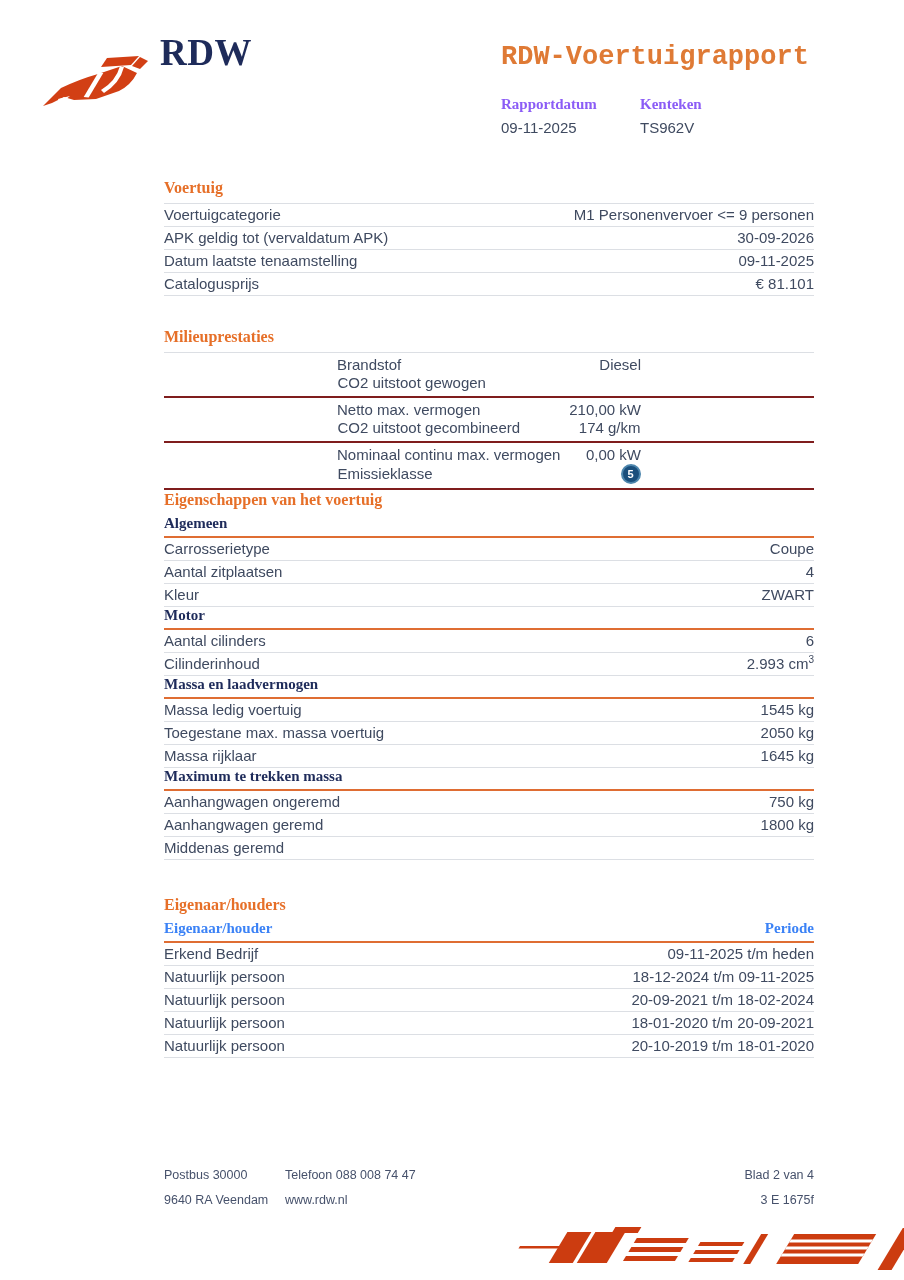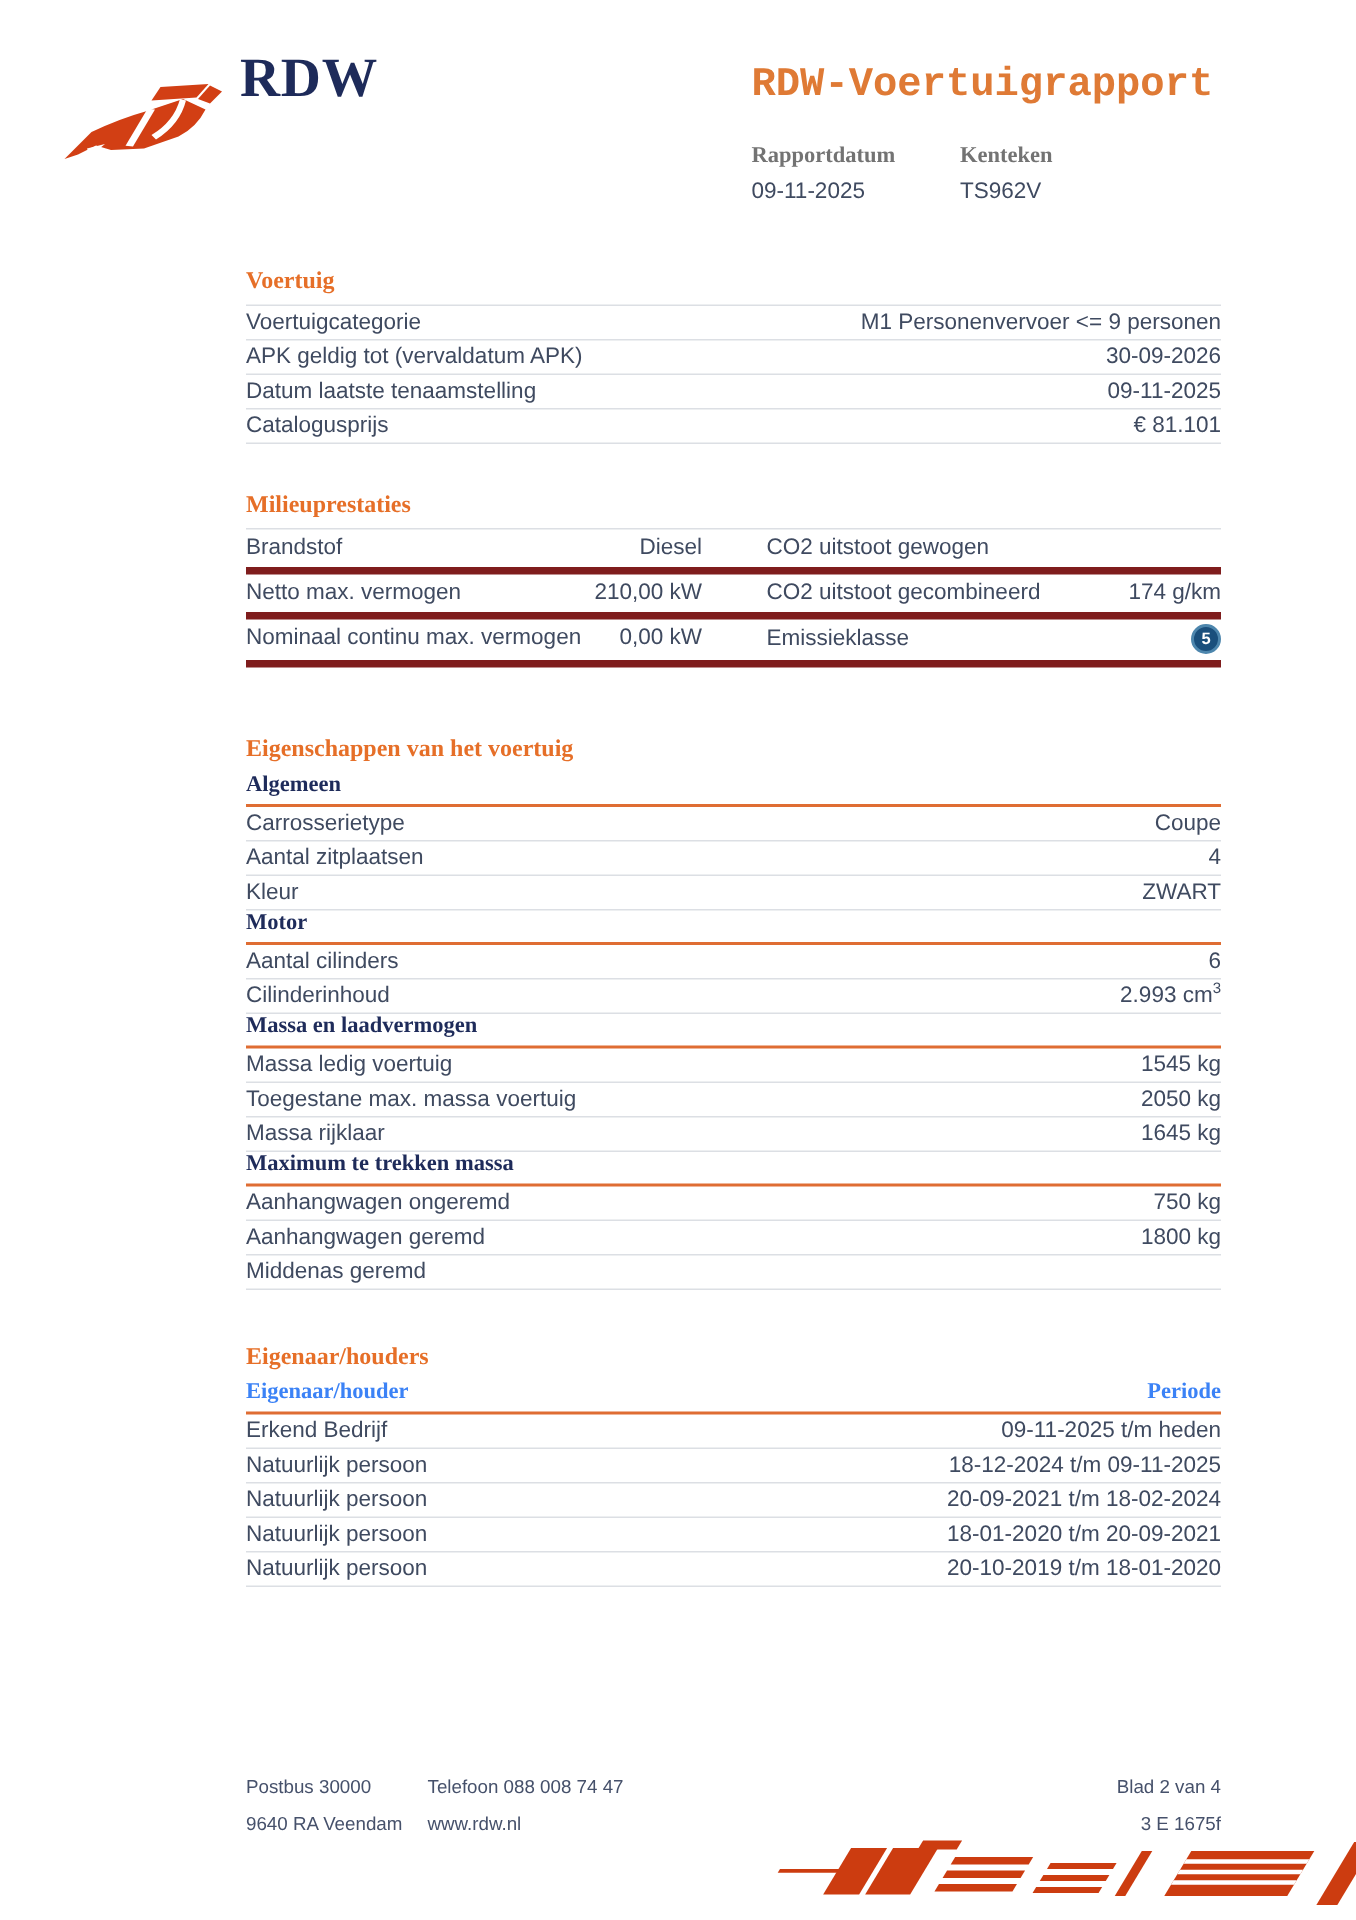--- a/index.html
+++ b/index.html
@@ -7,54 +7,54 @@
         font-family:"Liberation Sans",sans-serif;color:#3f4a60;}
 
   
   .logo-wing{position:absolute;left:40px;top:54px;width:112px;height:60px;}
   .logo-text{position:absolute;left:160px;top:31px;font-family:"Liberation Serif",serif;
              font-weight:700;font-size:37px;color:#1e2b5a;letter-spacing:0.5px;}
   .doc-title{position:absolute;left:501px;top:42px;font-family:Liberation Mono, monospace;
              font-weight:700;font-size:27px;color:#df7a35;}
   .meta{position:absolute;left:501px;top:96px;display:flex;}
   .meta-col{width:139px;}
-  .meta-label{font-family:"Liberation Serif",serif;font-weight:700;font-size:15px;color:#737373;margin-bottom:6px;}
+  .meta-label{font-family:"Liberation Serif",serif;font-weight:700;font-size:15px;color:#8b5cf6;margin-bottom:6px;}
   .meta-value{font-size:15px;color:#3f4a60;}
 
   
   .section{position:absolute;left:164px;width:650px;}
   .sec-title{font-family:"Liberation Serif",serif;font-weight:700;font-size:16px;color:#e66f28;margin:0 0 6px 0;}
   .rows{border-top:1px solid #dcdfe4;}
   .rows.no-top{border-top:none;}
   .row{display:flex;justify-content:space-between;align-items:baseline;
        padding:2px 0 2px 0;border-bottom:1px solid #dcdfe4;font-size:15px;line-height:18px;}
   .lbl{text-align:left;white-space:nowrap;}
   .val{text-align:right;white-space:nowrap;}
   sup.u{font-size:10px;vertical-align:super;line-height:0;}
 
   
-  .mrow{display:flex;border-bottom:5px solid #7f1d1d;padding:3px 0 4px 0;font-size:15px;line-height:18px;align-items:flex-start;}
+  .mrow{display:flex;border-bottom:2px solid #7f1d1d;padding:3px 0 4px 0;font-size:15px;line-height:18px;align-items:center;flex-direction:column;}
   .mcell-l{width:304px;display:flex;justify-content:space-between;}
   .mgap{width:43px;}
   .mcell-r{width:303px;display:flex;justify-content:space-between;align-items:center;}
   .badge{display:inline-flex;box-sizing:border-box;width:20px;height:20px;border-radius:50%;
          background:#1a4f7c;border:2px solid #4d86ad;color:#ffffff;font-size:11px;font-weight:700;
          align-items:center;justify-content:center;}
 
   
   .subsec{}
   .sub-title{font-family:"Liberation Serif",serif;font-weight:700;font-size:15px;color:#1e2b5a;
              padding-bottom:4px;border-bottom:2px solid #df6d33;}
 
   
   .own-head{display:flex;justify-content:space-between;font-family:"Liberation Serif",serif;
             font-weight:700;font-size:15px;color:#3b82f6;padding-bottom:4px;border-bottom:2px solid #df6d33;}
 
   
-  .footer{position:absolute;left:164px;top:1168px;width:650px;font-size:12.5px;color:#46516b;margin-top:16px;}
+  .footer{position:absolute;left:164px;top:1168px;width:650px;font-size:12.5px;color:#46516b;}
   .f-line{display:flex;margin-bottom:11px;}
   .f-c1{width:121px;}
   .f-c2{flex:1;}
   .f-c3{text-align:right;}
 
   .bottom-graphic{position:absolute;right:0;bottom:0;width:392px;height:46px;}
 </style>
 </head>
 <body>
 

